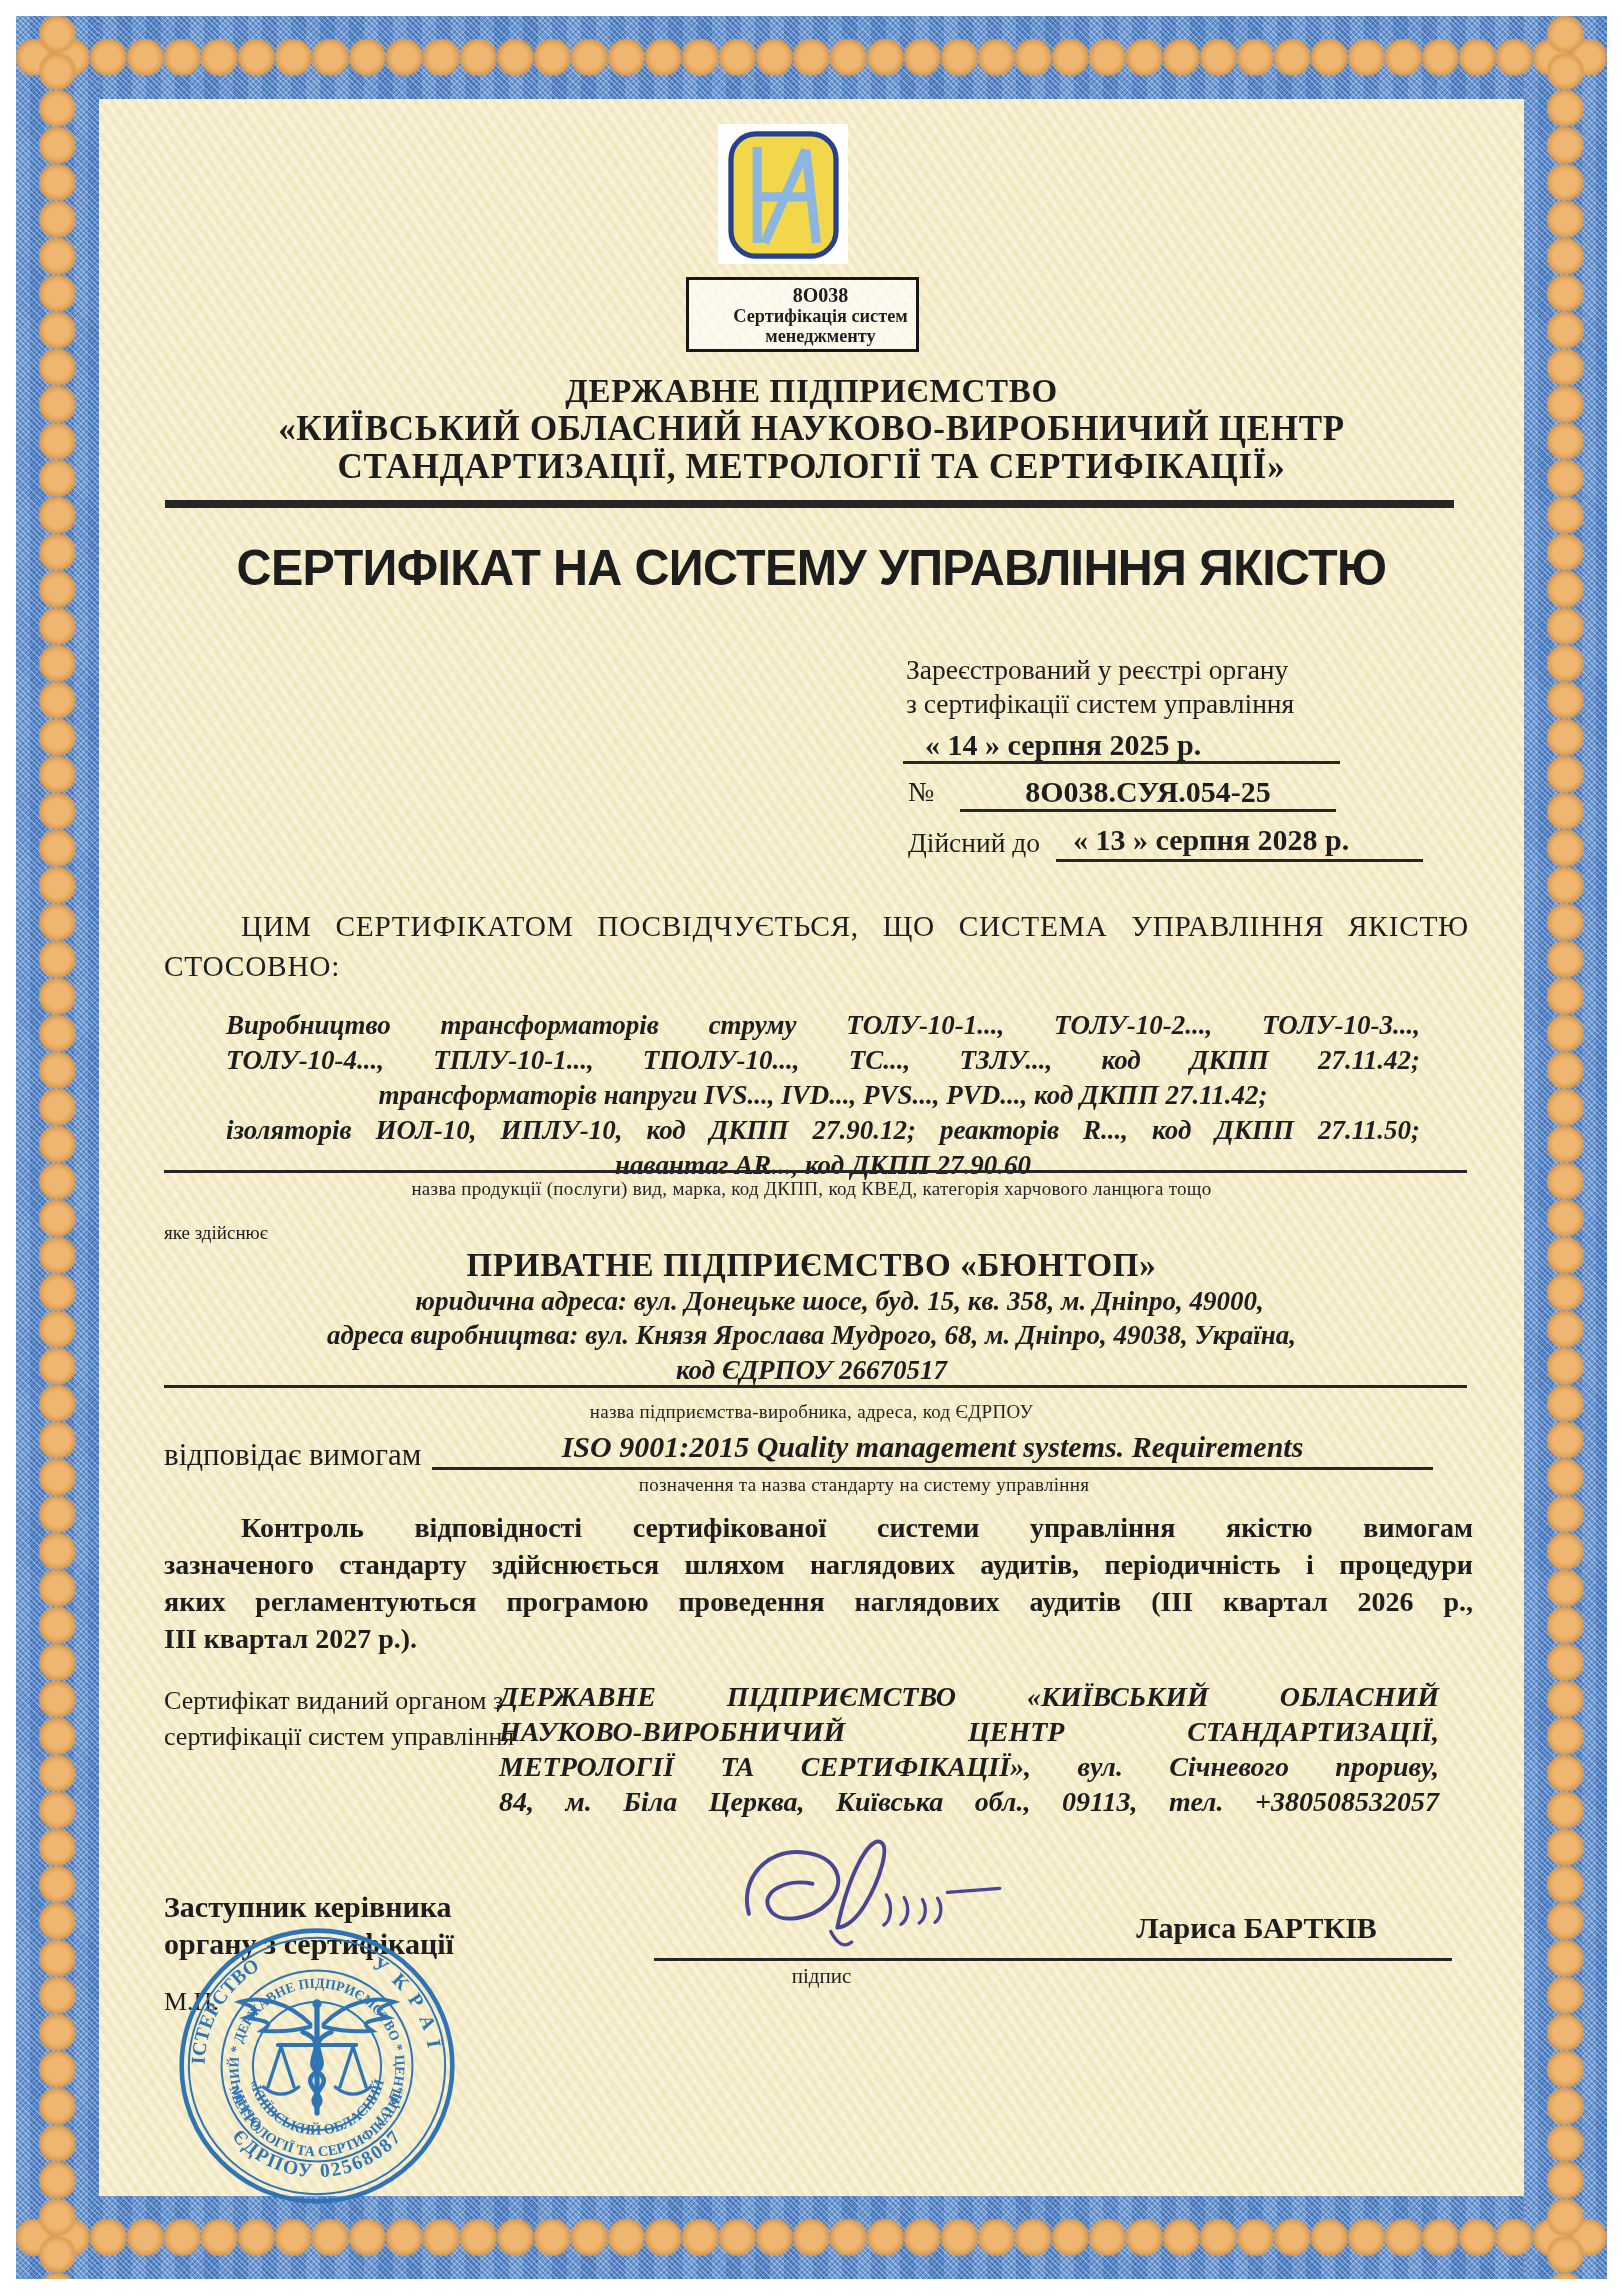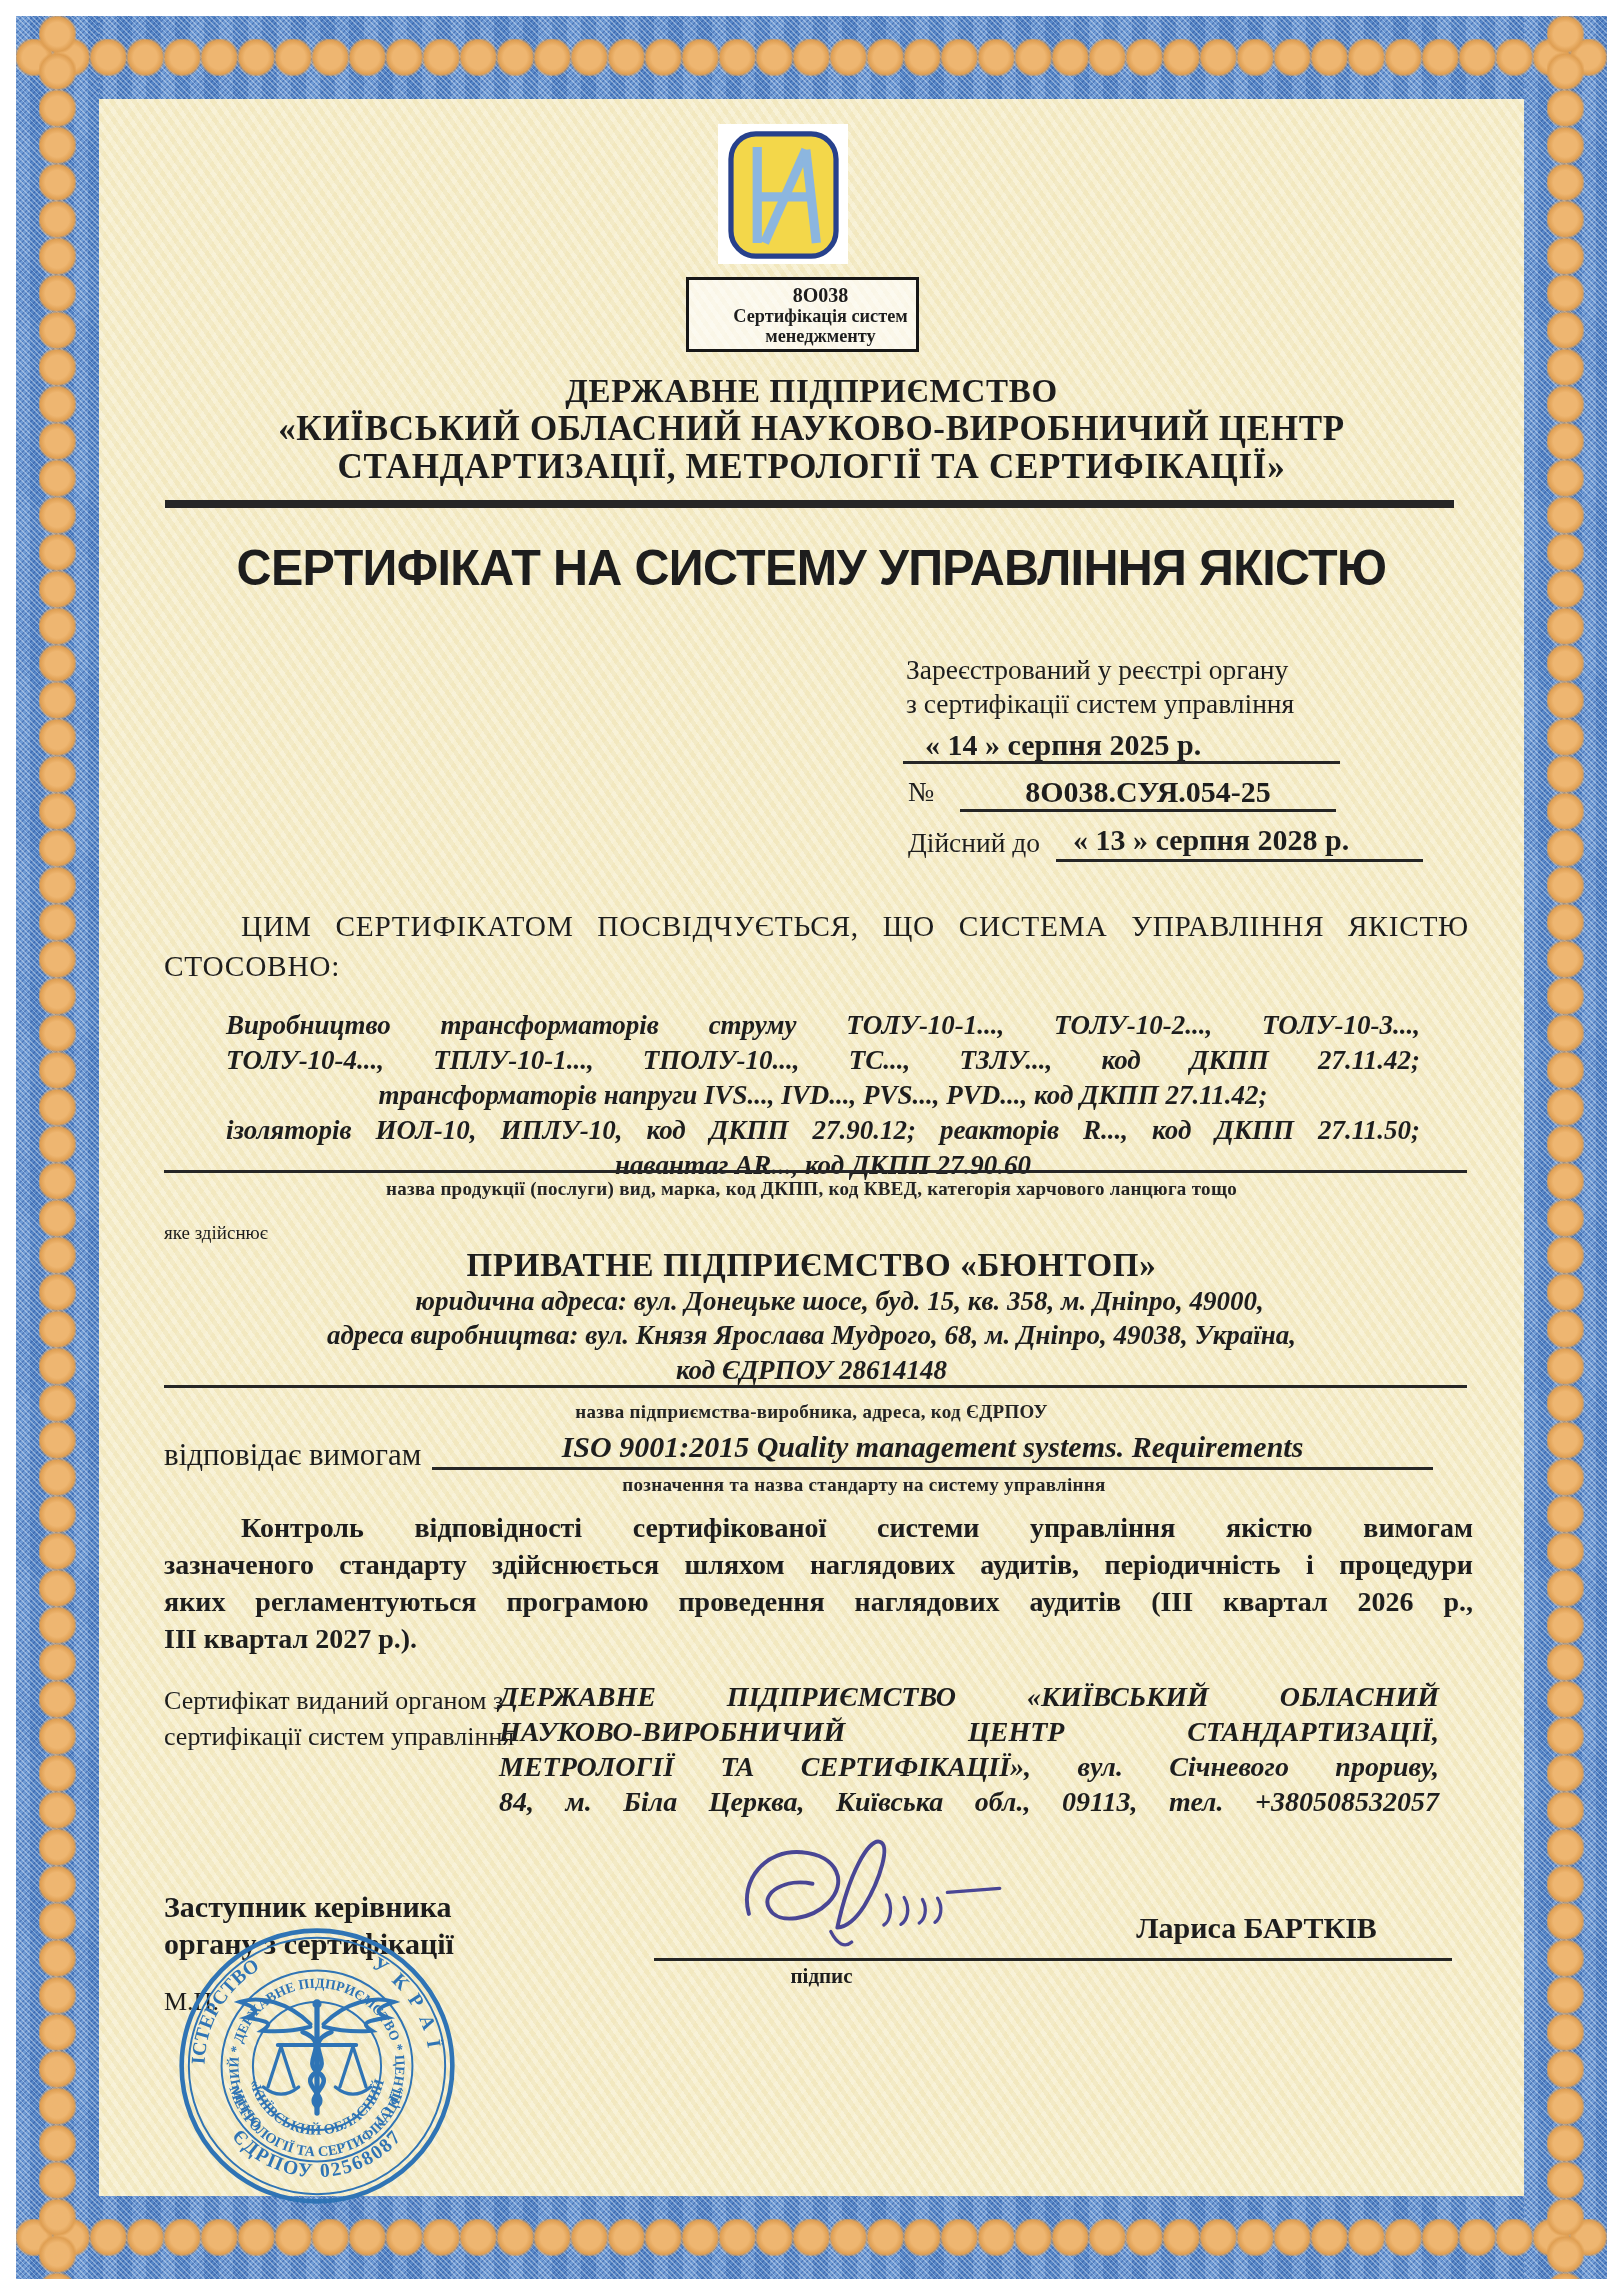--- a/index.html
+++ b/index.html
@@ -32,21 +32,21 @@
   .inner{position:absolute;left:99px;top:99px;right:99px;bottom:99px;background-color:#f5ecc6;
     background-image:
       repeating-linear-gradient(55deg, rgba(255,255,255,.20) 0 4.6px, rgba(224,206,150,.14) 4.6px 9.2px),
       repeating-linear-gradient(-55deg, rgba(255,255,255,.15) 0 5.9px, rgba(0,0,0,0) 5.9px 11.8px);}
 
   
   .ser{font-family:"Liberation Serif","DejaVu Serif",serif;}
   .sans{font-family:"Liberation Sans","DejaVu Sans",sans-serif;}
   .b{font-weight:bold;}
   .i{font-style:italic;}
-  .ctr{text-align:center;font-weight:bold;}
+  .ctr{text-align:center;}
   .jline{text-align:justify;text-align-last:justify;}
   .rule{position:absolute;background:#262626;}
   .cap{font-size:19px;letter-spacing:0.3px;color:#242424;}
 
   .org-header{left:98px;right:98px;top:372px;text-align:center;font-weight:bold;letter-spacing:0.7px;}
   .org-header .h1{font-size:33px;line-height:38px;}
   .org-header .h2{font-size:35px;line-height:38px;}
   .main-title{left:98px;right:98px;top:539px;text-align:center;font-weight:bold;
               font-size:50px;letter-spacing:-0.7px;transform:scaleX(.97);}
   .regtxt{font-size:27.5px;}
@@ -125,21 +125,21 @@
     <div class="scope-line jline">ізоляторів ИОЛ-10, ИПЛУ-10, код ДКПП 27.90.12; реакторів R..., код ДКПП 27.11.50;</div>
     <div class="scope-line ctr">навантаг AR..., код ДКПП 27.90.60</div>
   </div>
   <div class="rule" style="left:164px;top:1170px;width:1303px;height:2.6px;"></div>
   <div class="abs cap ctr" style="left:98px;top:1178px;width:1427px;">назва продукції (послуги) вид, марка, код ДКПП, код КВЕД, категорія харчового ланцюга тощо</div>
 
   <div class="abs" style="left:164px;top:1222px;font-size:19px;">яке здійснює</div>
   <div class="abs b ctr" style="left:98px;top:1247px;width:1427px;font-size:33px;letter-spacing:0.7px;">ПРИВАТНЕ ПІДПРИЄМСТВО  «БЮНТОП»</div>
   <div class="abs b i ctr" style="left:98px;top:1286px;width:1427px;font-size:27px;padding-left:28px;">юридична адреса: вул. Донецьке шосе, буд. 15, кв. 358, м. Дніпро, 49000,</div>
   <div class="abs b i ctr" style="left:98px;top:1320px;width:1427px;font-size:27px;">адреса виробництва: вул. Князя Ярослава Мудрого, 68, м. Дніпро, 49038, Україна,</div>
-  <div class="abs b i ctr" style="left:98px;top:1355px;width:1427px;font-size:27px;">код ЄДРПОУ 28614148</div>
+  <div class="abs b i ctr" style="left:98px;top:1355px;width:1427px;font-size:27px;">код ЄДРПОУ 26670517</div>
   <div class="rule" style="left:164px;top:1385px;width:1303px;height:2.6px;"></div>
   <div class="abs cap ctr" style="left:98px;top:1392px;width:1427px;margin-top:9px;">назва підприємства-виробника, адреса, код ЄДРПОУ</div>
 
   <div class="abs" style="left:164px;top:1437px;font-size:31px;">відповідає вимогам</div>
   <div class="abs b i ctr" style="left:432px;top:1430px;width:1001px;font-size:30px;">ISO 9001:2015 Quality management systems. Requirements</div>
   <div class="rule" style="left:432px;top:1467px;width:1001px;height:2.6px;"></div>
   <div class="abs cap ctr" style="left:262px;top:1474px;width:1204px;">позначення та назва стандарту на систему управління</div>
 
   <div class="abs" style="left:164px;top:1509px;width:1309px;">
     <div class="bodyline jline" style="text-indent:77px;">Контроль відповідності сертифікованої системи управління якістю вимогам</div>

